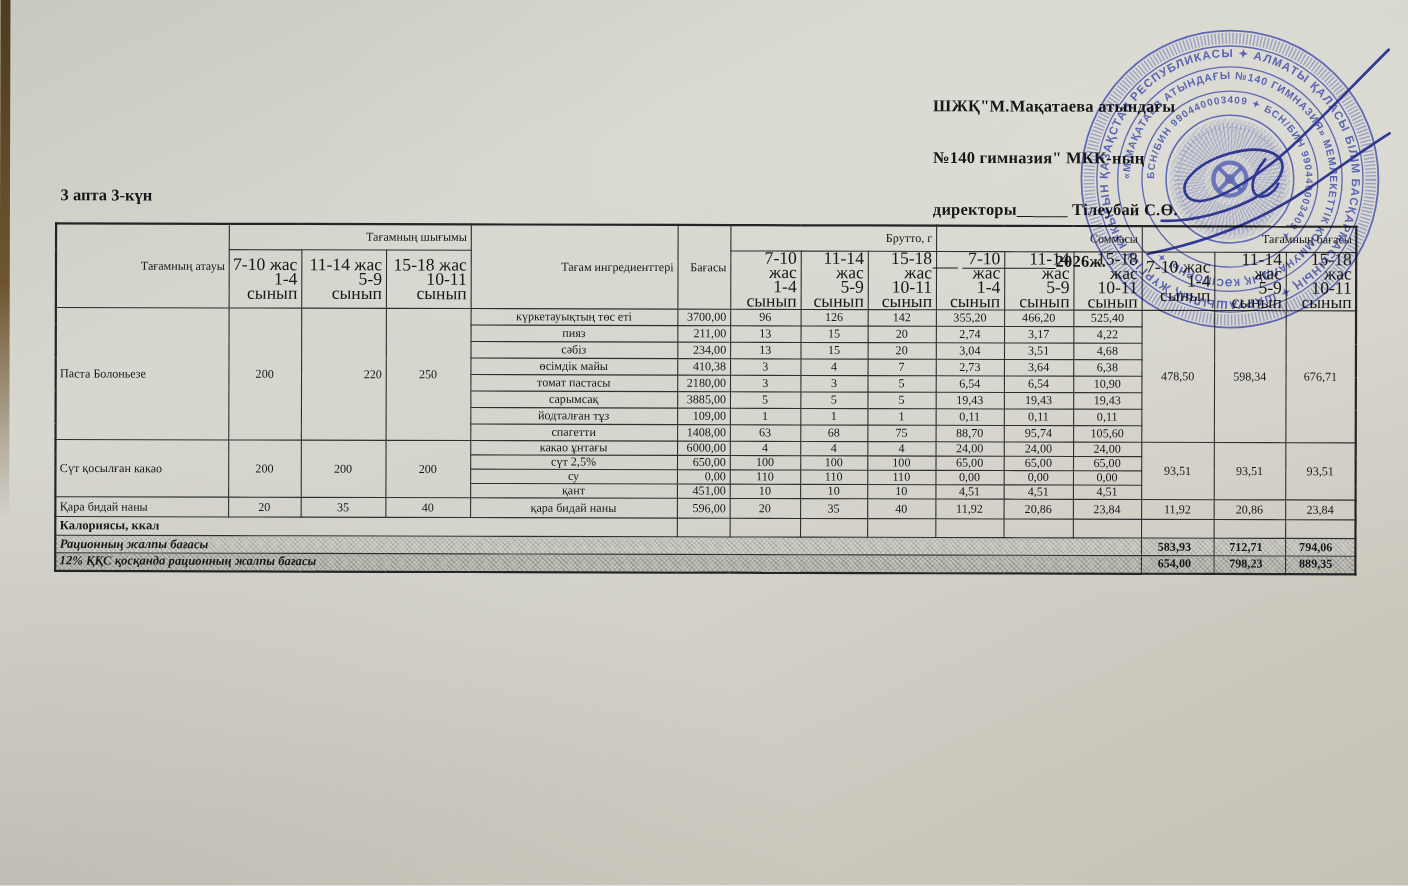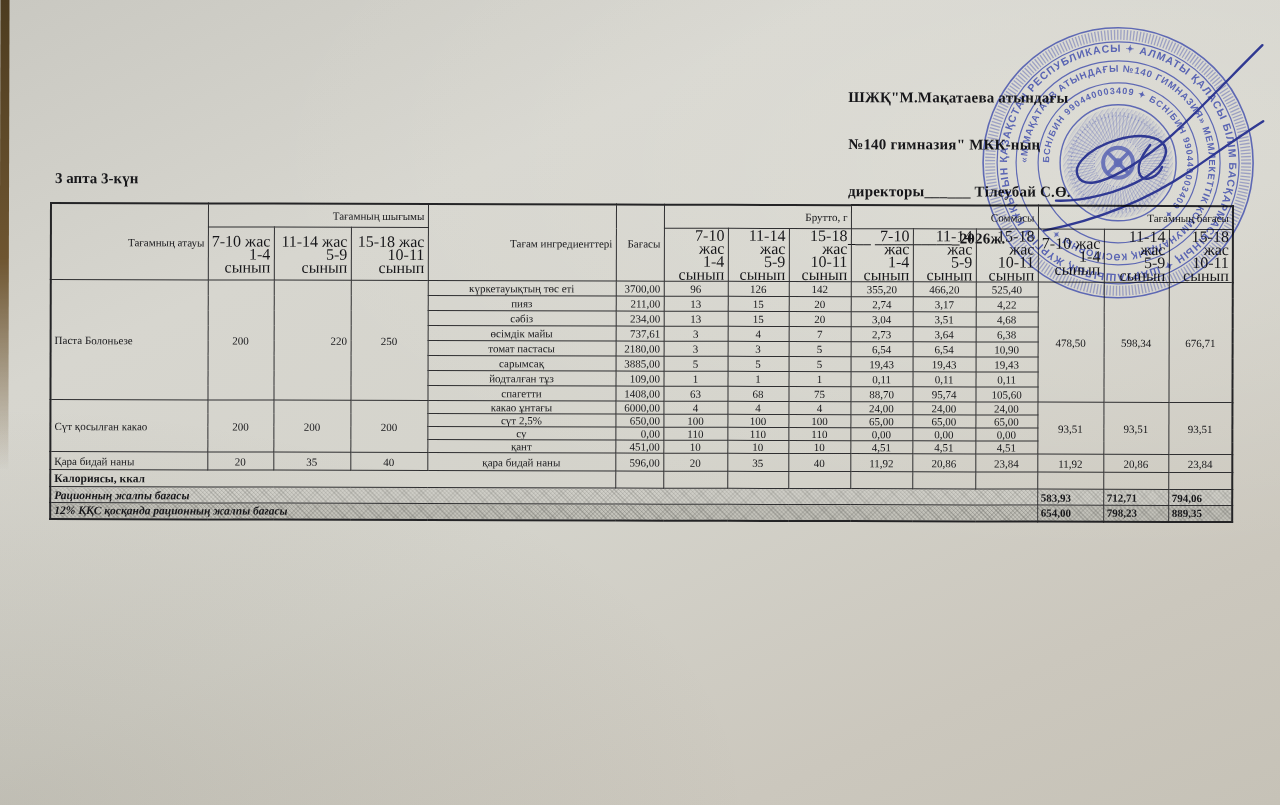--- a/index.html
+++ b/index.html
@@ -39,21 +39,21 @@
   td.price{text-align:right;padding-right:4px;margin-left:44px;}
   td.ing{text-align:center;}
   td.dishprice{vertical-align:top;text-align:center;padding-top:2px;}
   tr.ing-row{height:15px;}
   tr.ing-row-s{height:13px;}
   tr.ing-row-l{height:18px;}
   tr.cal-row{height:17px;}
   tr.cal-row td.lbl{font-weight:bold;font-size:11.5px;text-align:left;}
   tr.total-row{height:16px;}
   tr.total-row td.lbl{font-weight:bold;font-style:italic;font-size:11.5px;text-align:left;}
-  tr.total-row td.val{font-weight:bold;text-align:left;padding-right:7px;}
+  tr.total-row td.val{font-weight:bold;text-align:right;padding-right:20px;}
   .shade1 td{background:
       repeating-linear-gradient(45deg,rgba(105,105,100,.28) 0 1px,rgba(0,0,0,0) 1px 3px),
       repeating-linear-gradient(-45deg,rgba(105,105,100,.18) 0 1px,rgba(0,0,0,0) 1px 3px),
       #d0cfc8;}
   .shade2 td{background:
       repeating-linear-gradient(45deg,rgba(90,90,85,.34) 0 1px,rgba(0,0,0,0) 1px 3px),
       repeating-linear-gradient(-45deg,rgba(90,90,85,.22) 0 1px,rgba(0,0,0,0) 1px 3px),
       #c4c3bb;}
 
   .stamp-wrap{position:absolute;left:0;top:0;pointer-events:none;}
@@ -149,21 +149,21 @@
           <td class="price">234,00</td>
           <td class="num">13</td>
           <td class="num">15</td>
           <td class="num">20</td>
           <td class="num">3,04</td>
           <td class="num">3,51</td>
           <td class="num">4,68</td>
         </tr>
         <tr class="ing-row">
           <td class="ing">өсімдік майы</td>
-          <td class="price">737,61</td>
+          <td class="price">410,38</td>
           <td class="num">3</td>
           <td class="num">4</td>
           <td class="num">7</td>
           <td class="num">2,73</td>
           <td class="num">3,64</td>
           <td class="num">6,38</td>
         </tr>
         <tr class="ing-row">
           <td class="ing">томат пастасы</td>
           <td class="price">2180,00</td>

